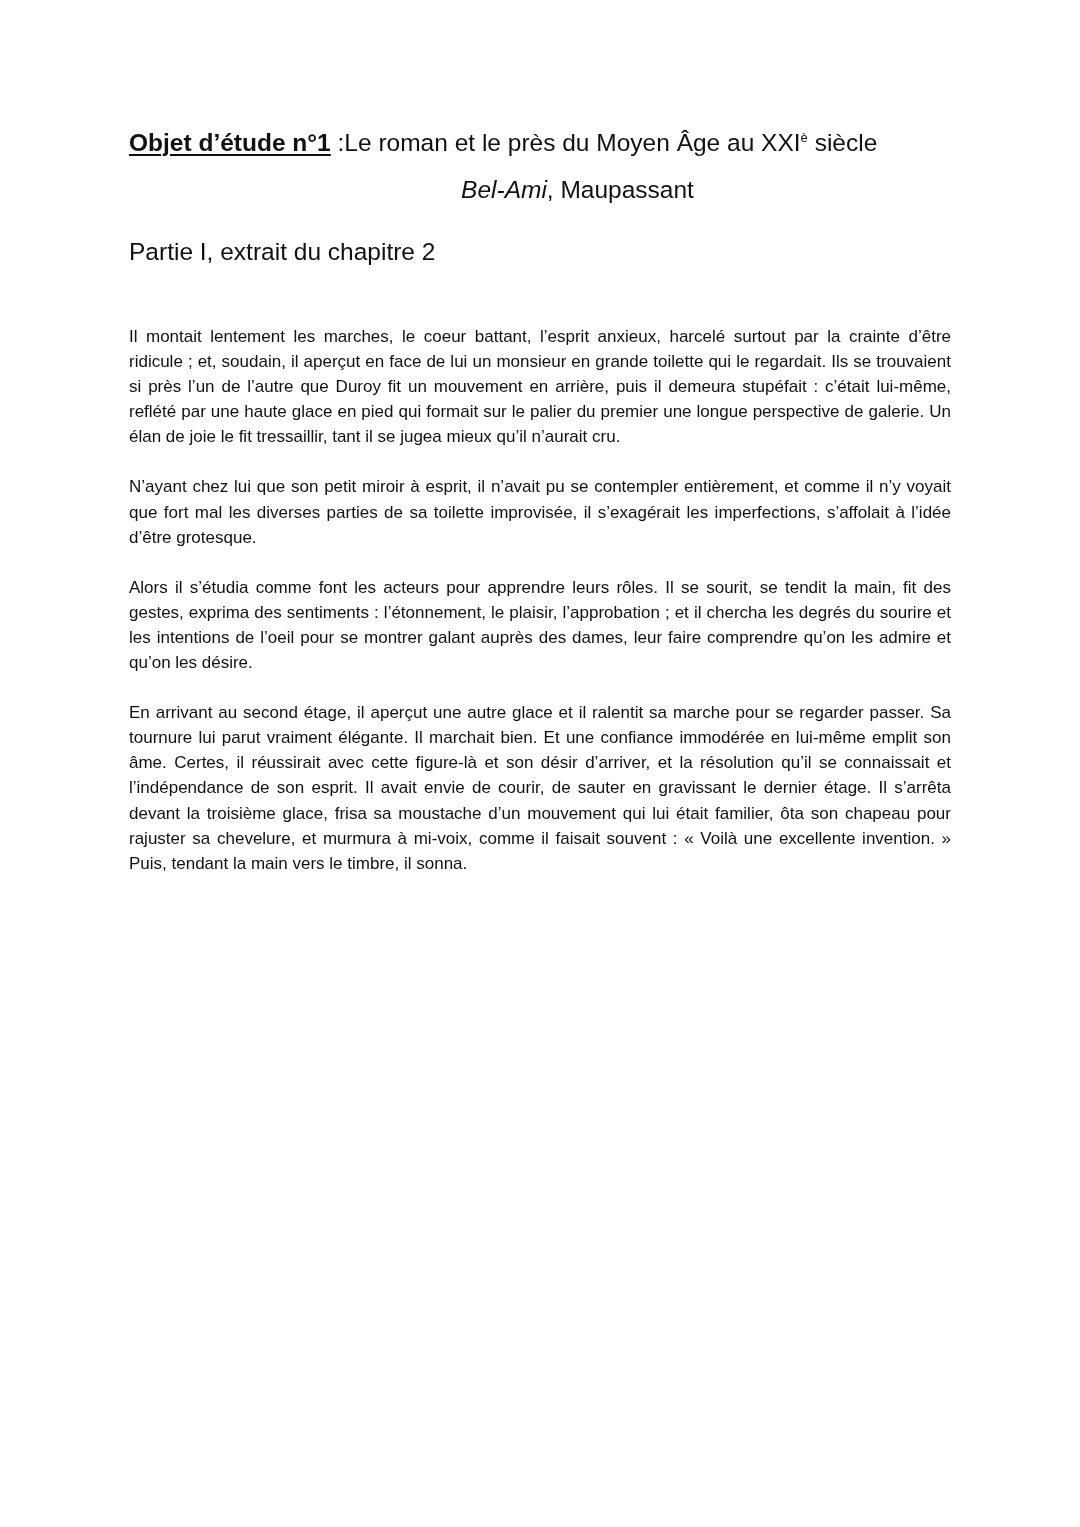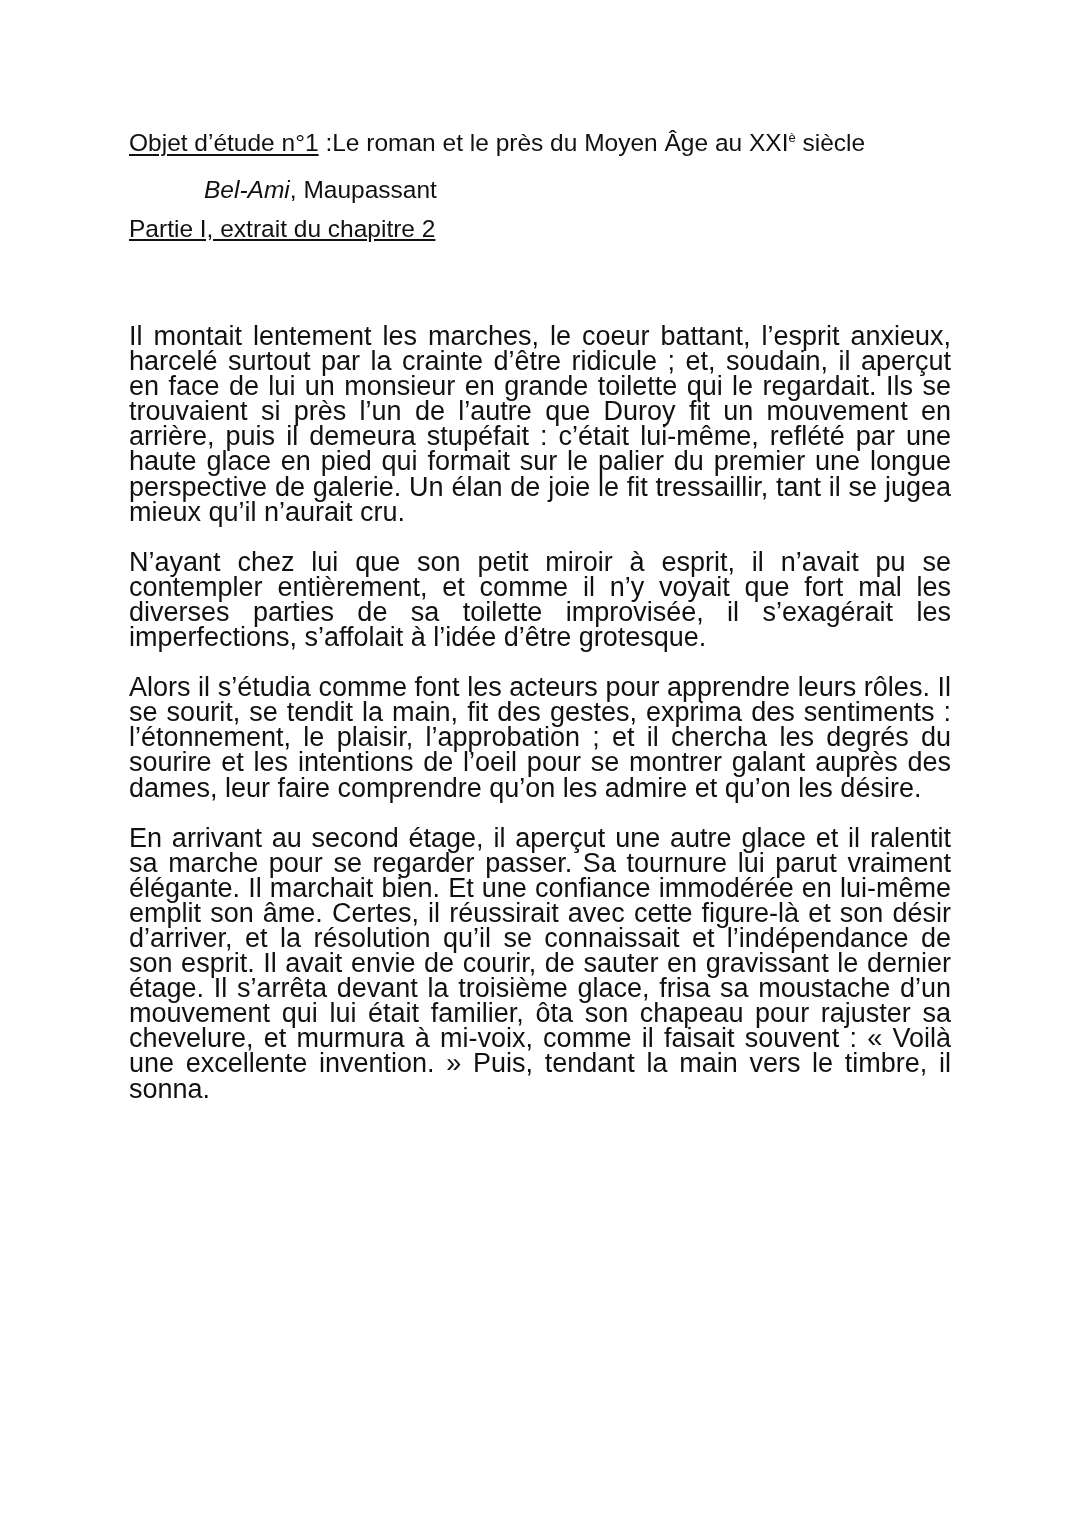--- a/index.html
+++ b/index.html
@@ -1,27 +1,27 @@
 <!DOCTYPE html>
 <html><head>
 <meta charset="utf-8">
 <style>
   html, body { margin: 0; padding: 0; background: #ffffff; }
   body { width: 1080px; height: 1527px; position: relative; overflow: hidden;
          font-family: "Liberation Sans", sans-serif; color: #111111; }
   .page { position: absolute; left: 129px; top: 0; width: 822px; }
   .h-line { position: absolute; left: 0; font-size: 24.5px; line-height: 30px; white-space: nowrap; }
   .h1 { top: 128px; }
-  .h2 { top: 175px; left: 0; width: 822px; text-align: left; padding-left: 75px; box-sizing: border-box; }
-  .h3 { top: 214px; text-decoration: underline; }
-  .u { text-decoration: underline; text-underline-offset: 3px; text-decoration-thickness: 1.5px; }
+  .h2 { top: 175px; left: 0; width: 822px; text-align: center; padding-left: 75px; box-sizing: border-box; }
+  .h3 { top: 237px; }
+  .u { text-decoration: underline; text-underline-offset: 3px; text-decoration-thickness: 1.5px; font-weight: bold; }
   .it { font-style: italic; }
   sup { font-size: 13px; vertical-align: 9px; line-height: 0; }
   .body { position: absolute; top: 324px; left: 0; width: 822px; }
-  .body p { margin: 0 0 25px 0; font-size: 27px; line-height: 25.1px; text-align: justify; }
+  .body p { margin: 0 0 25px 0; font-size: 17px; line-height: 25.1px; text-align: justify; }
 </style>
 </head>
 <body>
 
 <div class="page">
   <div class="h-line h1">
     <span class="u">Objet d’étude n°1</span><span> :Le roman et le près du Moyen Âge au XXI</span><sup>è</sup><span> siècle</span>
   </div>
   <div class="h-line h2">
     <span class="it">Bel-Ami</span><span>, Maupassant</span>

